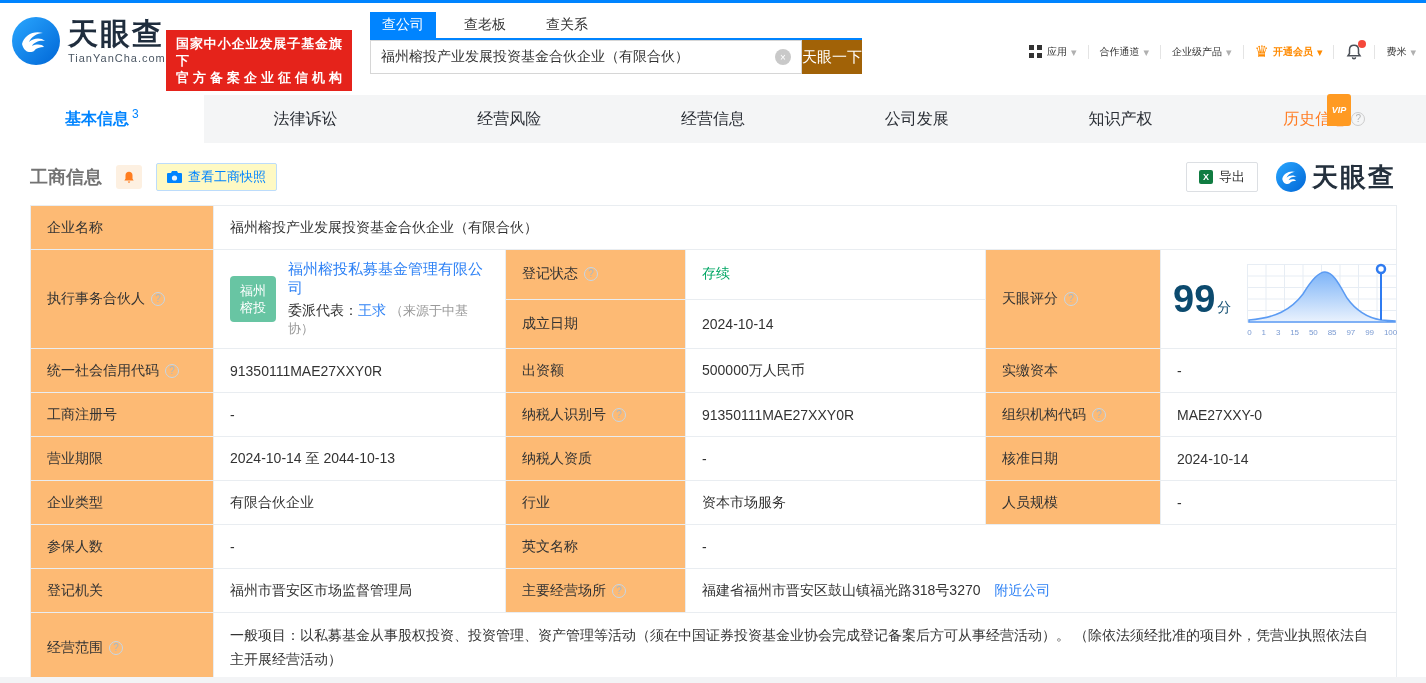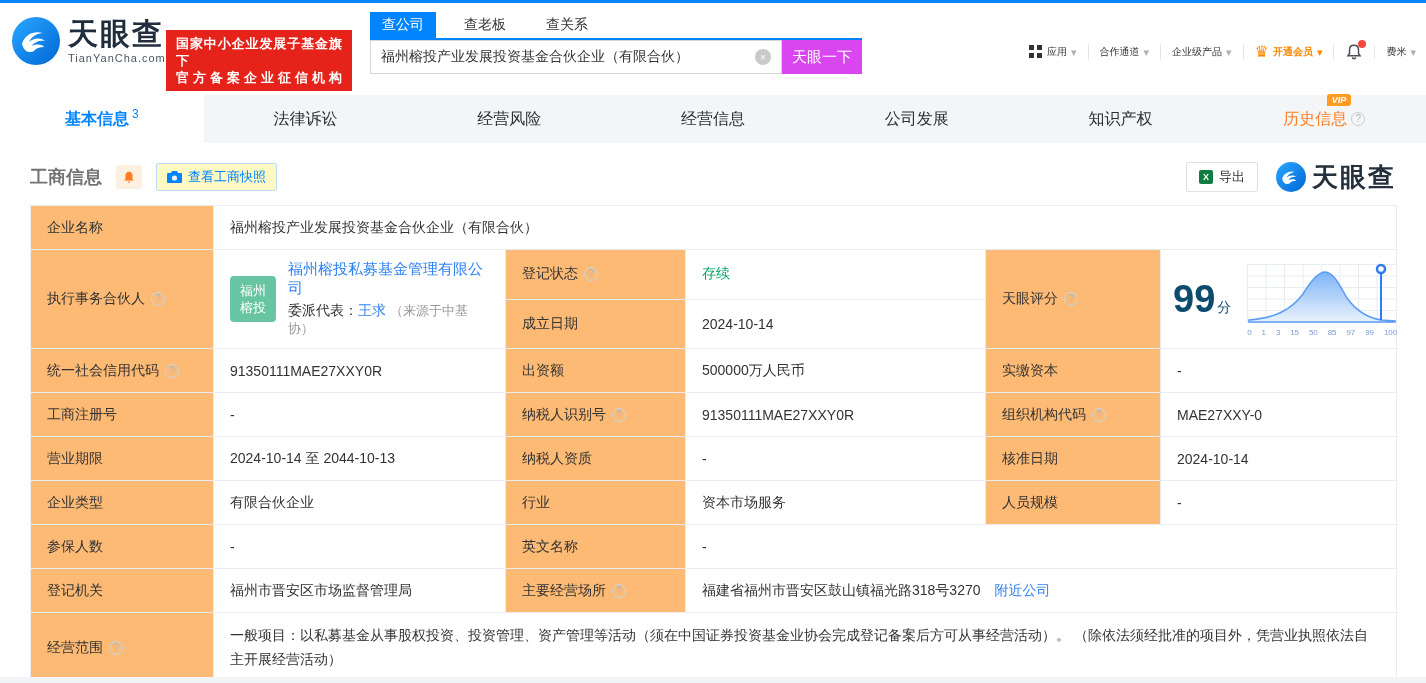--- a/index.html
+++ b/index.html
@@ -23,21 +23,21 @@
   .search-area { position:absolute; left:370px; top:9px; width:492px; }
   .search-tabs { display:flex; align-items:flex-end; gap:16px; border-bottom:2px solid #0084ff; height:28px; }
   .stab { font-size:14px; color:#333; padding:4px 12px; cursor:pointer; }
   .stab.active { background:#0084ff; color:#fff; }
   .search-row { display:flex; height:34px; }
   .search-box { flex:1; border:1px solid #d6d6d6; display:flex; align-items:center; padding:0 10px; background:#fff; }
   .search-input { flex:1; border:none; outline:none; font-size:14px; color:#333; font-family:inherit; background:transparent; }
   .clear-icon { width:16px; height:16px; border-radius:50%; background:#c9c9c9; color:#fff; font-size:10px;
                 display:flex; align-items:center; justify-content:center; cursor:pointer; flex:0 0 auto; }
   .clear-icon::before { content:"×"; }
-  .search-btn { width:80px; background:#d946ef; color:#fff; border:none; font-size:15px; cursor:pointer; font-family:inherit; }
+  .search-btn { width:60px; background:#a16207; color:#fff; border:none; font-size:15px; cursor:pointer; font-family:inherit; }
 
   .top-nav { position:absolute; right:10px; top:40px; display:flex; align-items:center; gap:11px; font-size:10px; color:#333; }
   .nav-item { display:flex; align-items:center; gap:4px; cursor:pointer; white-space:nowrap; }
   .nav-item.vip { color:#ff8a00; font-weight:bold; }
   .caret::after { content:"▾"; color:#b0b0b0; font-size:11px; }
   .nav-item.vip .caret::after { color:#ff8a00; }
   .nav-divider { width:1px; height:14px; background:#e4e4e4; }
   .grid-icon { width:5px; height:5px; background:#333; box-shadow:8px 0 0 #333,0 8px 0 #333,8px 8px 0 #333; margin:0 9px 9px 1px; display:inline-block; }
   .crown { color:#ff8a00; font-size:16px; line-height:14px; }
   .crown::before { content:"♛"; }
@@ -45,21 +45,21 @@
   .nav-dot { position:absolute; top:-3px; right:-3px; width:8px; height:8px; border-radius:50%; background:#f5483b; }
 
   
   .page-tabs { position:absolute; top:95px; left:0; width:100%; height:48px; background:#f4f5f6; display:flex; }
   .ptab { flex:1; display:flex; align-items:center; justify-content:center; font-size:16px; color:#2b2f36; cursor:pointer; }
   .ptab.active { background:#fff; color:#0084ff; font-weight:bold; }
   .ptab sup { font-size:12px; color:#0084ff; margin-left:3px; position:relative; top:-5px; font-weight:normal; }
   .ptab.history { color:#ff7e26; }
   .ht-wrap { position:relative; display:inline-flex; align-items:center; gap:4px; }
   .vip-badge { position:absolute; top:-15px; right:14px; background:#ff9a22; color:#fff; font-size:9px; font-style:italic;
-               font-weight:bold; padding:1px 5px; border-radius:3px 3px 3px 0; }
+               font-weight:bold; padding:11px 5px; border-radius:3px 3px 3px 0; }
   .q { display:inline-block; width:14px; height:14px; border-radius:50%; border:1px solid #c4d7e8; color:#a3b8ca;
        font-size:10px; line-height:12px; text-align:center; margin-left:6px; vertical-align:1px; cursor:pointer; }
   .q::before { content:"?"; }
   .q.gray { border-color:#cccccc; color:#b5b5b5; margin-left:0; }
 
   
   .section-head { position:absolute; top:160px; left:30px; right:30px; height:34px; display:flex; align-items:center; }
   .sec-title { font-size:18px; font-weight:bold; color:#737373; }
   .bell-chip { width:26px; height:24px; background:#fdf0e1; border-radius:3px; display:flex; align-items:center;
                justify-content:center; margin-left:14px; cursor:pointer; }

